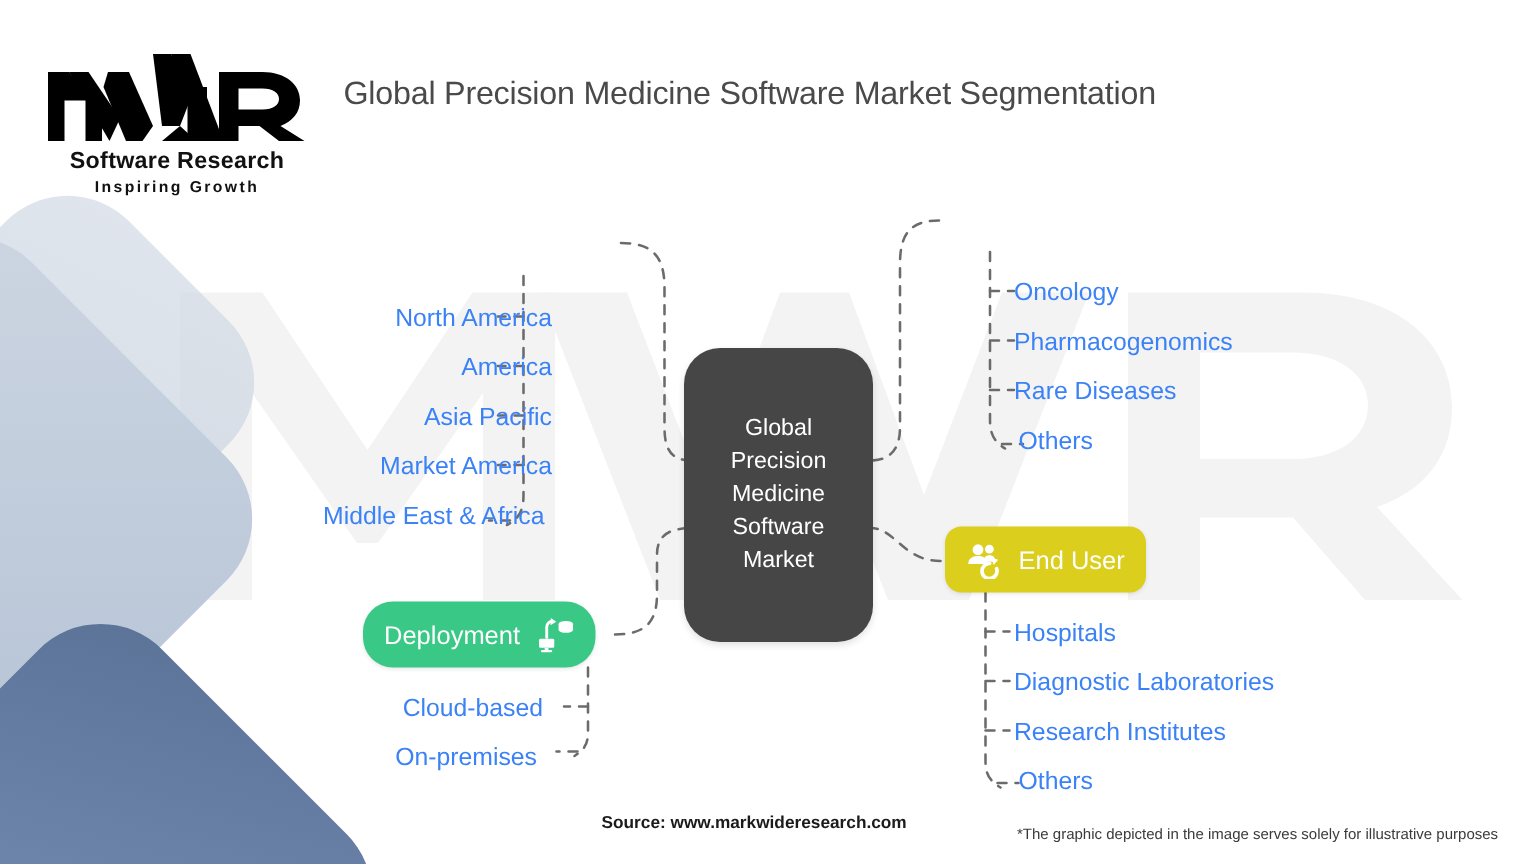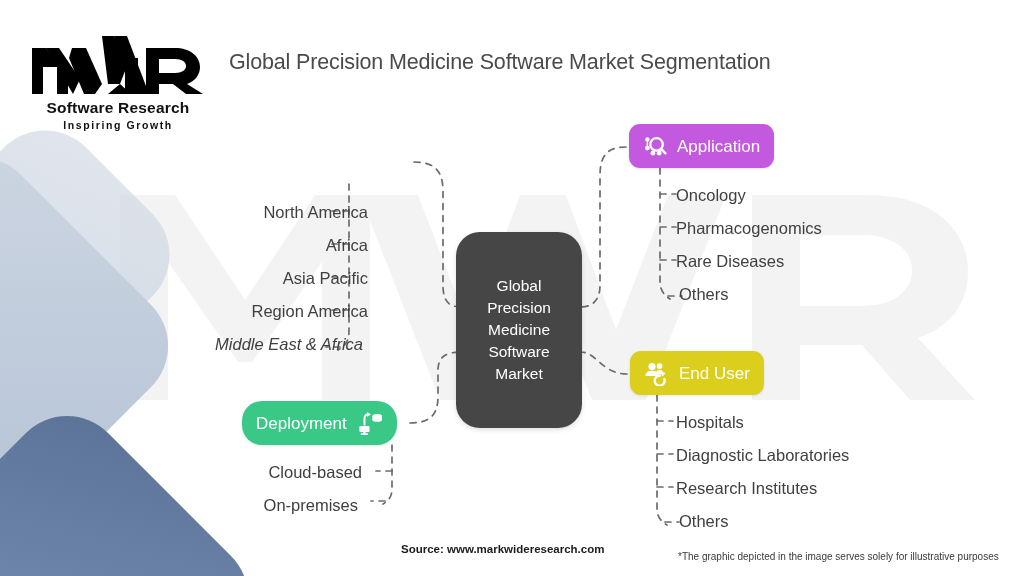--- a/index.html
+++ b/index.html
@@ -154,21 +154,21 @@
   #badge-region      { left: 288px; top: 140px; background: #4a8ae8; }
   #badge-application { left: 629px; top: 124px; background: #c359df; }
   #badge-deployment  { left: 242px; top: 401px; background: #3ac886; border-radius: 20px; }
   #badge-enduser     { left: 630px; top: 351px; background: #dcce1c; }
 
   
   .sub-list { position: absolute; }
   .sub-item {
     position: absolute;
     font-size: 16.5px;
-    color: #404040;
+    color: #3b82f6;
     white-space: nowrap;
     line-height: 1;
   }
   .sub-list.right .sub-item { text-align: left; }
   .sub-list.left  .sub-item { text-align: center; transform: translateX(-100%); }
 
   
   .source {
     position: absolute;
     left: 401px;
@@ -258,32 +258,20 @@
 
   <div class="center-node">
     <div class="center-node-label">Global
 Precision
 Medicine
 Software
 Market</div>
   </div>
 
 
-  <div class="badge" id="badge-application">
-    <svg width="25" height="25" viewBox="0 0 24 24">
-      <circle cx="13" cy="10" r="6" fill="none" stroke="#ffffff" stroke-width="2.2"></circle>
-      <line x1="17.4" y1="14.4" x2="21.5" y2="18.5" stroke="#ffffff" stroke-width="2.4" stroke-linecap="round"></line>
-      <circle cx="4.2" cy="5.2" r="2.1" fill="#ffffff"></circle>
-      <circle cx="4.2" cy="13.5" r="2.3" fill="#ffffff"></circle>
-      <circle cx="9.5" cy="18.4" r="2.3" fill="#ffffff"></circle>
-      <circle cx="15.5" cy="18.4" r="2.3" fill="#ffffff"></circle>
-      <line x1="4.2" y1="5.2" x2="4.2" y2="13.5" stroke="#ffffff" stroke-width="1.4"></line>
-    </svg>
-    <span class="badge-label">Application</span>
-  </div>
 
   <div class="badge" id="badge-deployment">
     <span class="badge-label">Deployment</span>
     <svg width="27" height="25" viewBox="0 0 28 24">
       <ellipse cx="22" cy="4.2" rx="5" ry="2.1" fill="#ffffff"></ellipse>
       <ellipse cx="22" cy="8.2" rx="5" ry="2.1" fill="#ffffff"></ellipse>
       <rect x="17" y="4.2" width="10" height="4" fill="#ffffff"></rect>
       <rect x="3.5" y="14.5" width="10.5" height="6.2" rx="1" fill="#ffffff"></rect>
       <rect x="7.4" y="20.7" width="2.6" height="2.3" fill="#ffffff"></rect>
       <rect x="4.8" y="22.2" width="7.8" height="1.6" rx=".8" fill="#ffffff"></rect>
@@ -299,24 +287,24 @@
       <circle cx="15.6" cy="4.6" r="2.9" fill="#ffffff"></circle>
       <path d="M11.8 13 C11.8 9.9 13.3 8.6 15.6 8.6 C18 8.6 19.5 9.9 19.5 13 Z" fill="#ffffff"></path>
       <path d="M15.8 14.2 A5 5 0 1 0 20.4 17.6" fill="none" stroke="#ffffff" stroke-width="2.4" stroke-linecap="round"></path>
       <path d="M16.9 10.3 L21.5 11.6 L18.4 15.1 Z" fill="#ffffff"></path>
     </svg>
     <span class="badge-label">End User</span>
   </div>
 
   <div class="sub-list left">
     <div class="sub-item" style="left:368px; top:204px;">North America</div>
-    <div class="sub-item" style="left:368px; top:237px;">Africa</div>
+    <div class="sub-item" style="left:368px; top:237px;">America</div>
     <div class="sub-item" style="left:368px; top:270px;">Asia Pacific</div>
-    <div class="sub-item" style="left:368px; top:303px;">Region America</div>
-    <div class="sub-item" style="left:363px; top:336px;font-style:italic;">Middle East &amp; Africa</div>
+    <div class="sub-item" style="left:368px; top:303px;">Market America</div>
+    <div class="sub-item" style="left:363px; top:336px;">Middle East &amp; Africa</div>
   </div>
 
   <div class="sub-list right">
     <div class="sub-item" style="left:676px; top:187px;">Oncology</div>
     <div class="sub-item" style="left:676px; top:220px;">Pharmacogenomics</div>
     <div class="sub-item" style="left:676px; top:253px;">Rare Diseases</div>
     <div class="sub-item" style="left:679px; top:286px;">Others</div>
   </div>
 
   <div class="sub-list left">

